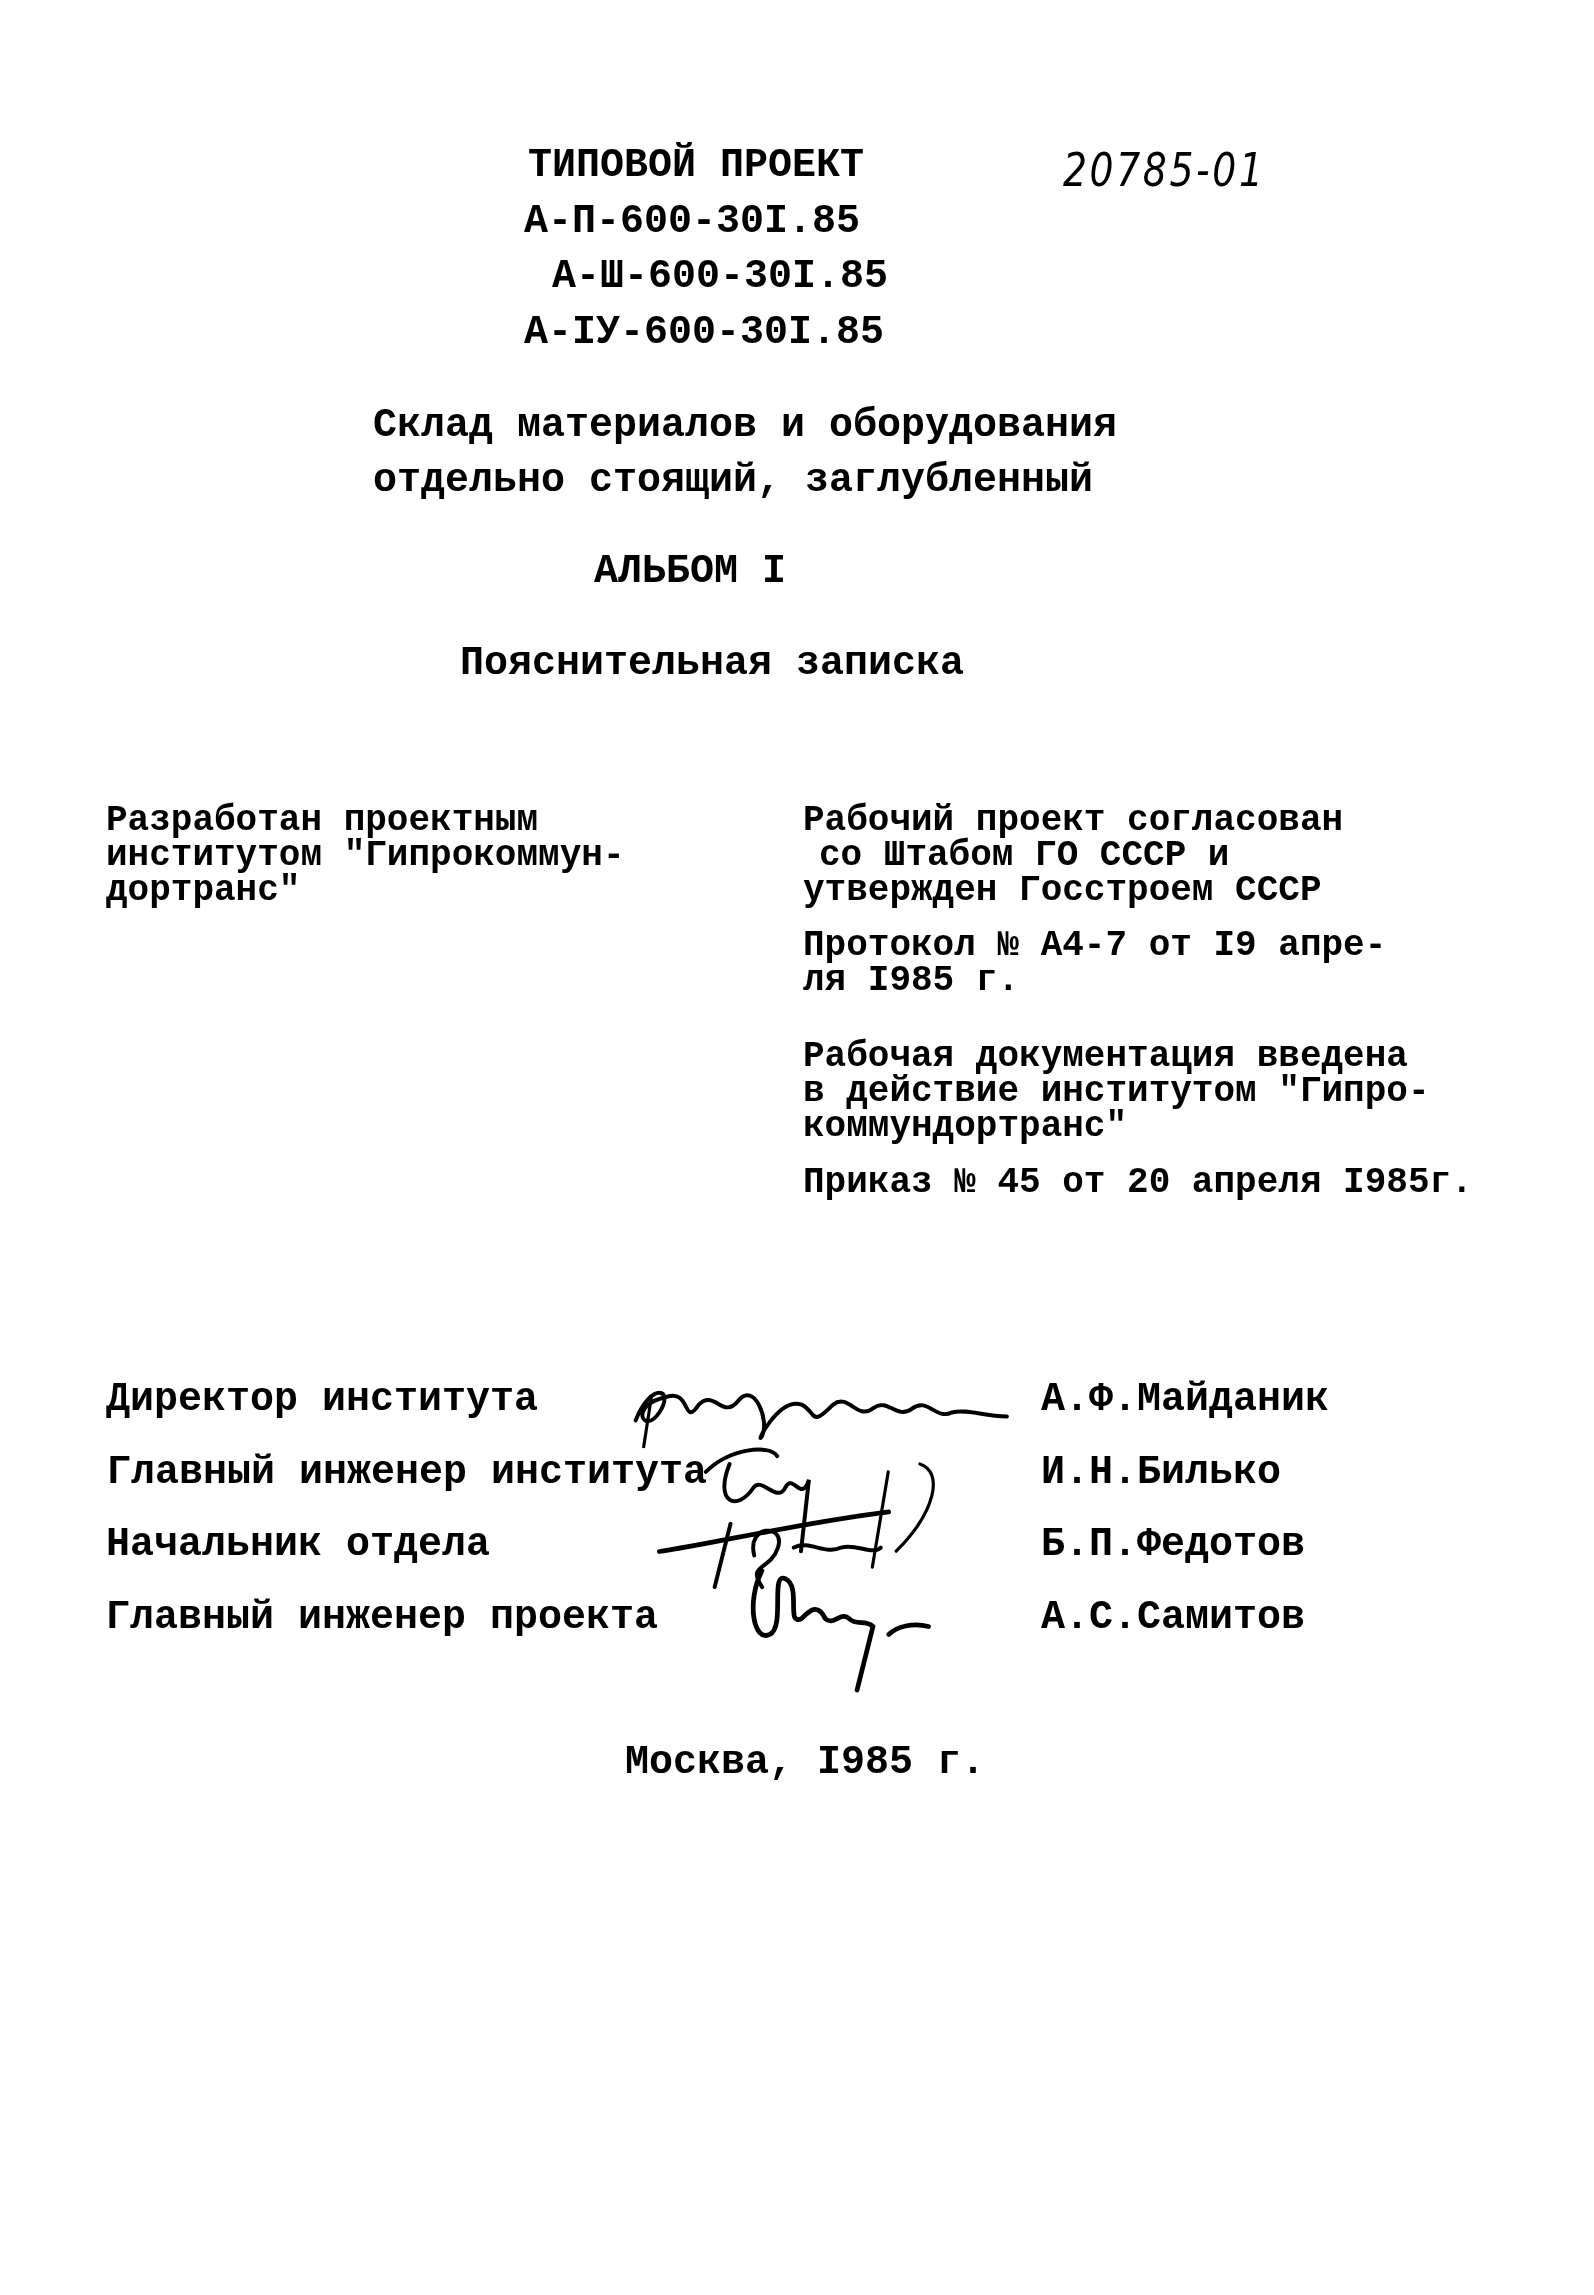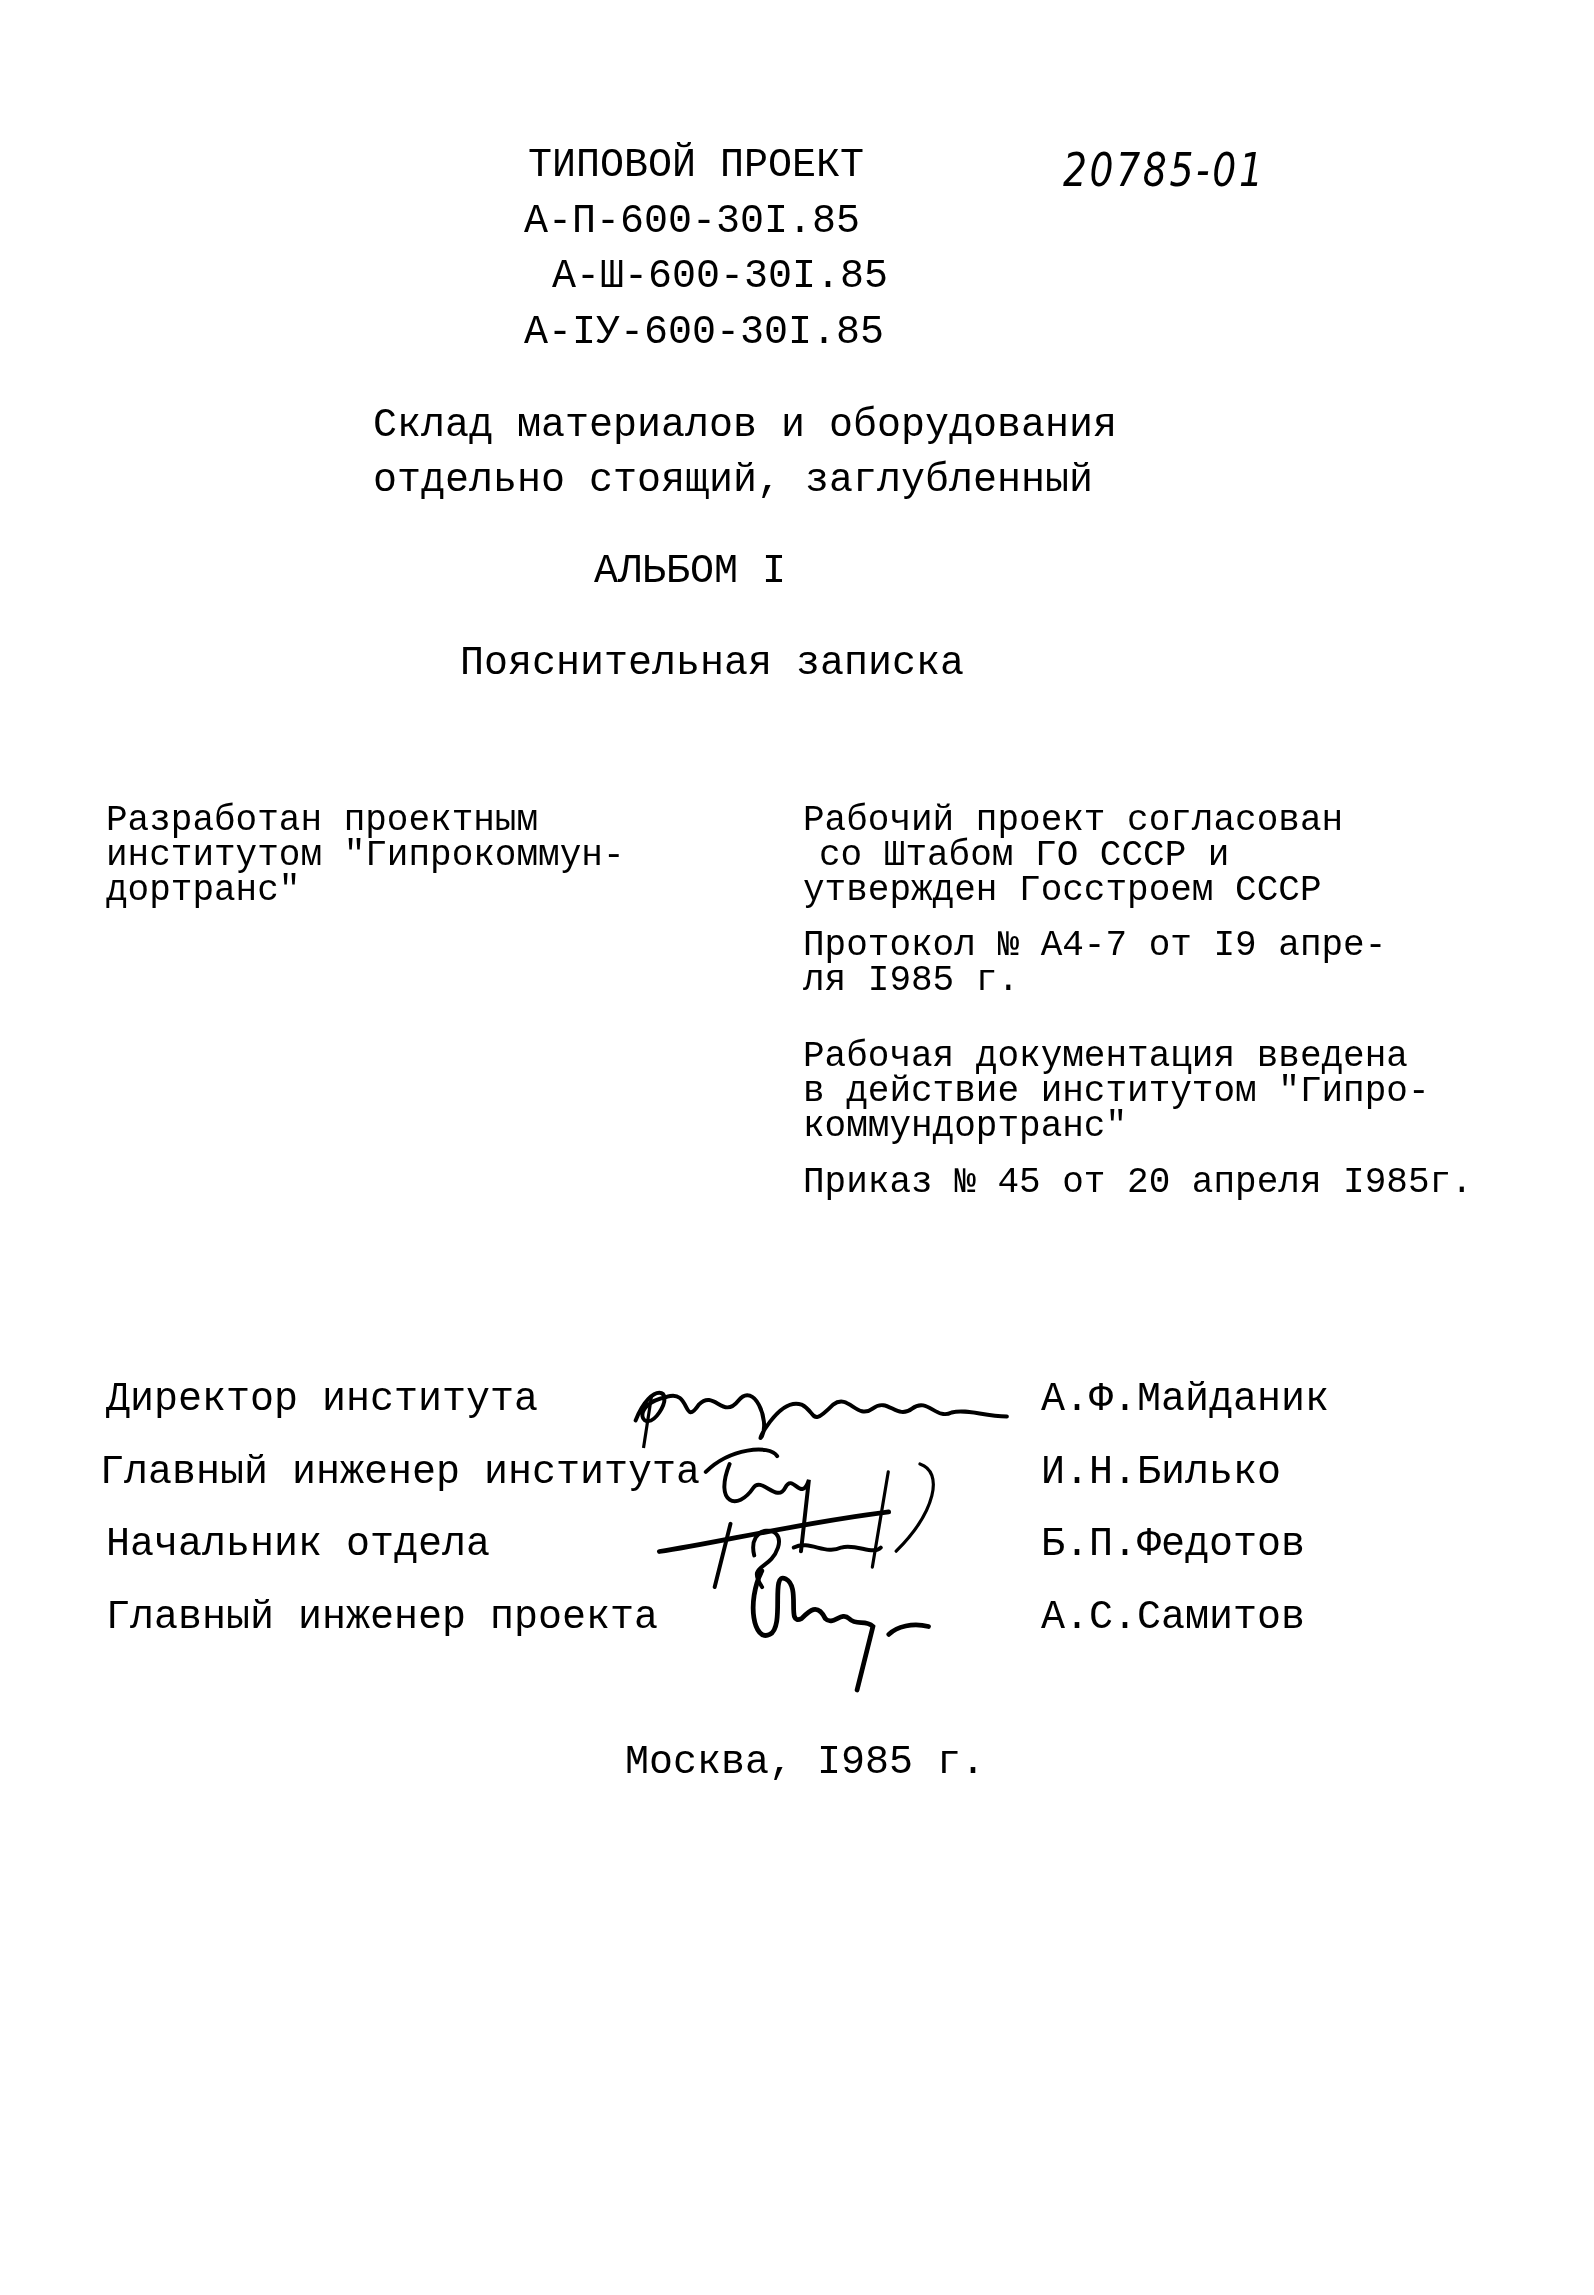--- a/index.html
+++ b/index.html
@@ -1,21 +1,21 @@
 <!DOCTYPE html>
 <html style="font-size:12.7px"><head>
   <meta charset="utf-8">
   <style>
     html, body { margin: 0; padding: 0; background: #ffffff; }
     body {
       width: 1594px; height: 2295px; position: relative; overflow: hidden;
       font-family: "Liberation Mono", "DejaVu Sans Mono", monospace;
       color: #000000;
     }
-    .t { position: absolute; white-space: pre; font-weight: normal; letter-spacing: 0px; }
+    .t { position: absolute; white-space: pre; font-weight: bold; letter-spacing: 0px; }
     .hdr { font-size: 40px; line-height: 49px; }
     .mid { font-size: 36px; line-height: 35px; }
     .sig { font-size: 40px; }
     .docnum {
       position: absolute; left: 1063px; top: 143px; font-size: 46px;
       font-family: "DejaVu Sans", sans-serif; font-style: italic; font-weight: normal;
       letter-spacing: 3.2px; transform: scaleX(0.82); transform-origin: left top;
     }
     .signature { position: absolute; }
   </style>
@@ -48,21 +48,21 @@
   <div class="t mid" style="left:803px; top:1039px;">Рабочая документация введена</div>
   <div class="t mid" style="left:803px; top:1074px;">в действие институтом "Гипро-</div>
   <div class="t mid" style="left:803px; top:1109px;">коммундортранс"</div>
   <div class="t mid" style="left:803px; top:1165px;">Приказ № 45 от 20 апреля I985г.</div>
 </div>
 
 <div>
   <div class="t sig" style="left:106px; top:1377px;">Директор института</div>
   <div class="t sig" style="left:1041px; top:1377px;">А.Ф.Майданик</div>
 
-  <div class="t sig" style="left:100px; top:1450px;">Главный инженер института</div>
+  <div class="t sig" style="left:107px; top:1450px;">Главный инженер института</div>
   <div class="t sig" style="left:1041px; top:1450px;">И.Н.Билько</div>
 
   <div class="t sig" style="left:106px; top:1522px;">Начальник отдела</div>
   <div class="t sig" style="left:1041px; top:1522px;">Б.П.Федотов</div>
 
   <div class="t sig" style="left:106px; top:1595px;">Главный инженер проекта</div>
   <div class="t sig" style="left:1041px; top:1595px;">А.С.Самитов</div>
 
   <svg class="signature" style="left:619px; top:1373px;" width="444" height="79" viewBox="0 0 560 100">
     <path d="M20 60 C40 10, 70 20, 50 50 C30 80, 10 40, 60 30 C90 20, 80 70, 100 40 C120 20, 130 60, 150 35 C170 10, 190 60, 180 80 C170 95, 200 30, 230 40 C250 50, 240 70, 270 40 C290 25, 300 60, 320 45 C340 30, 350 60, 370 45 C390 30, 400 60, 420 50 C440 45, 460 55, 490 55" fill="none" stroke="#000" stroke-width="5" stroke-linecap="round"></path>

